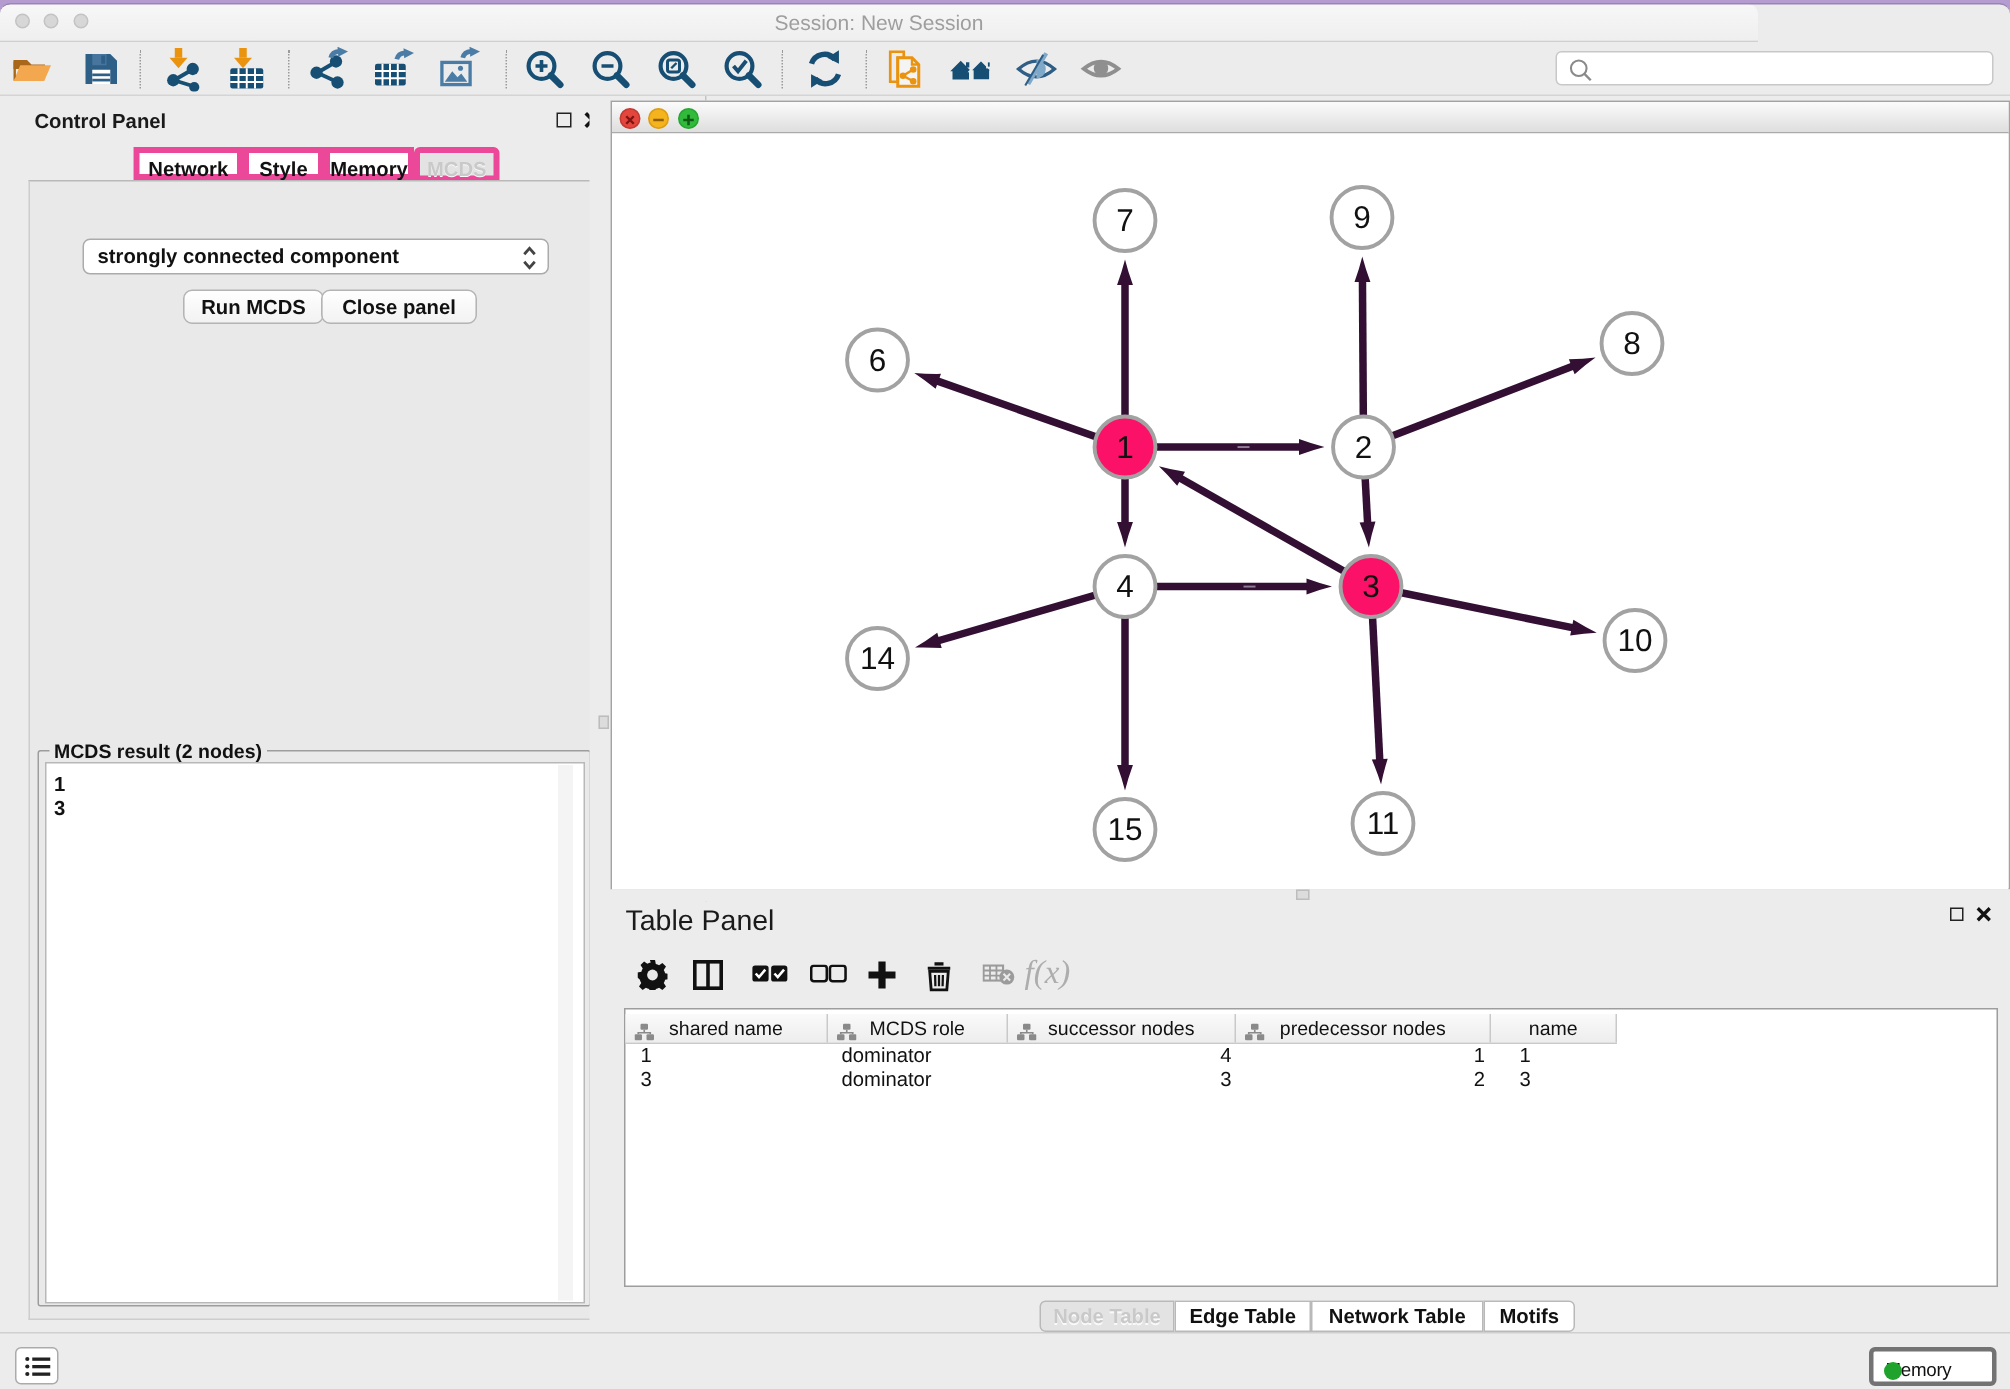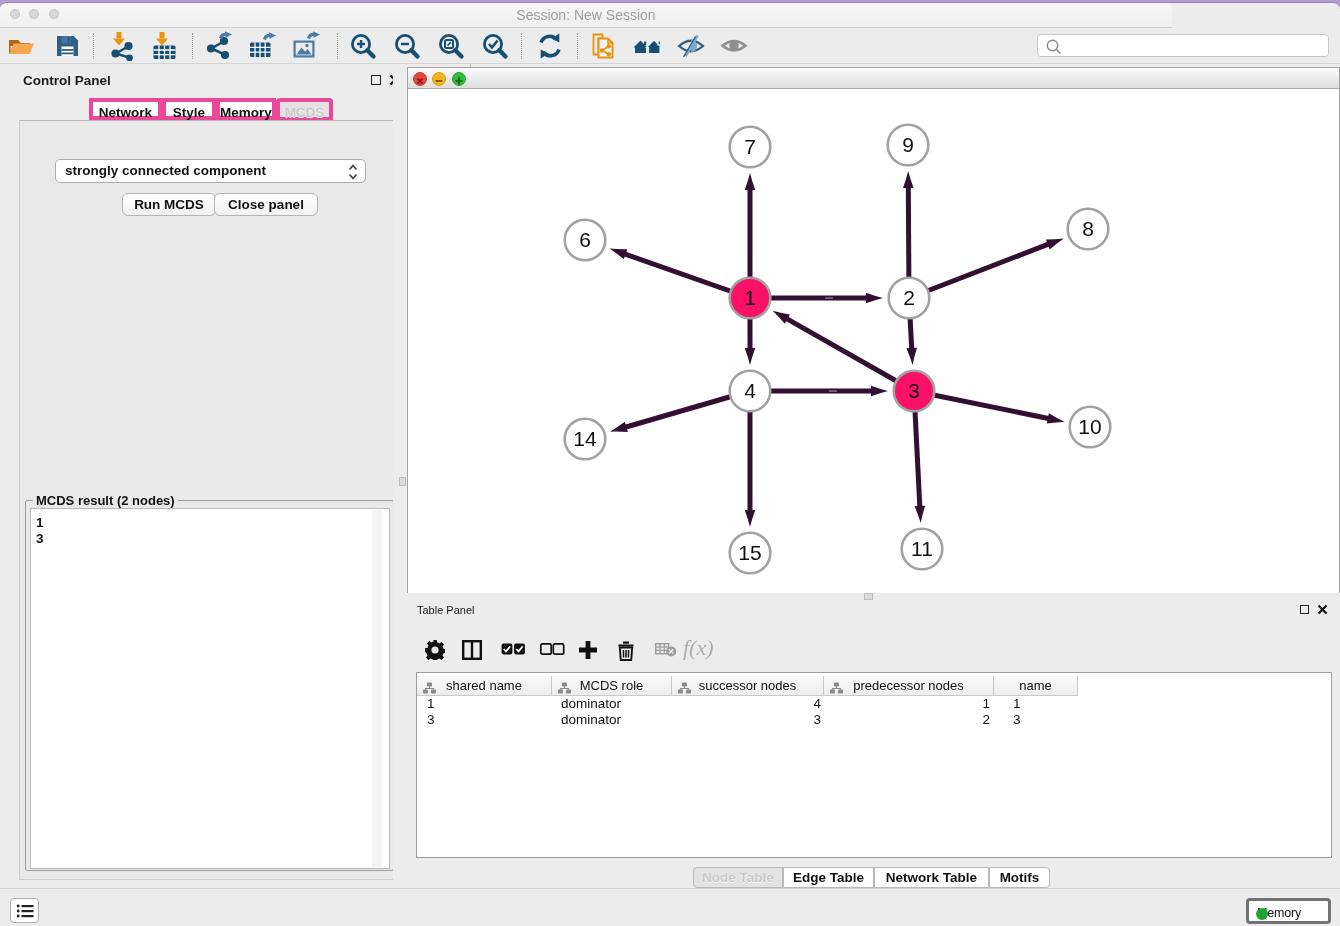--- a/index.html
+++ b/index.html
@@ -36,21 +36,21 @@
 #netframe { position:absolute; left:407px; top:64px; width:933px; height:526px; background:#fff; border:1px solid #a3a3a3; }
 #nettitle { position:absolute; left:0; top:0; width:100%; height:21px; background:linear-gradient(#fbfbfb,#dedede); border-bottom:1px solid #ababab; }
 #nettitle .cap { position:absolute; top:3px; width:100%; text-align:center; font-size:13.5px; font-weight:bold; color:#222; }
 .mactl { position:absolute; top:3.5px; width:14px; height:14px; border-radius:50%; text-align:center; }
 #canvas { position:absolute; left:0; top:21px; width:931px; height:504px; background:#fff; }
 
 #vsplit { position:absolute; left:393px; top:61px; width:14px; height:824px; background:#ececec; }
 #hsplit { position:absolute; left:407px; top:590px; width:933px; height:8px; background:#ececec; }
 
 #tpanel { position:absolute; left:407px; top:598px; width:933px; height:287px; background:#ececec; }
-#tphead { position:absolute; left:10px; top:3px; font-size:11px; color:#1a1a1a; }
+#tphead { position:absolute; left:10px; top:3px; font-size:19px; color:#1a1a1a; }
 #ttoolbar { position:absolute; left:9px; top:24px; width:916px; height:40px; }
 #tablebox { position:absolute; left:9px; top:71px; width:916px; height:186px; background:#fff; border:1px solid #9d9d9d; }
 #thead { position:absolute; left:0; top:3px; height:20px; background:linear-gradient(#fafafa,#ededed); border-bottom:1px solid #c9c9c9; }
 .th { position:absolute; top:0; height:19px; border-right:1px solid #c9c9c9; font-size:13px; color:#111; text-align:center; line-height:19px; }
 .td { position:absolute; font-size:13.5px; color:#111; line-height:16px; }
 #ttabs { position:absolute; left:0; top:266px; width:100%; height:22px; }
 .ttab { position:absolute; top:0; height:21px; background:#fff; border:1px solid #b9b9b9; font-size:13.5px; font-weight:bold; text-align:center; line-height:20px; color:#111; }
 #ttnode { background:#e3e3e3; color:#c9c9c9; text-shadow:0 1px 0 #fafafa; border-radius:4px 4px 0 0; }
 
 #statusbar { position:absolute; left:0; top:885px; width:1340px; height:39px; background:#ececec; border-top:1px solid #cfcfcf; }

